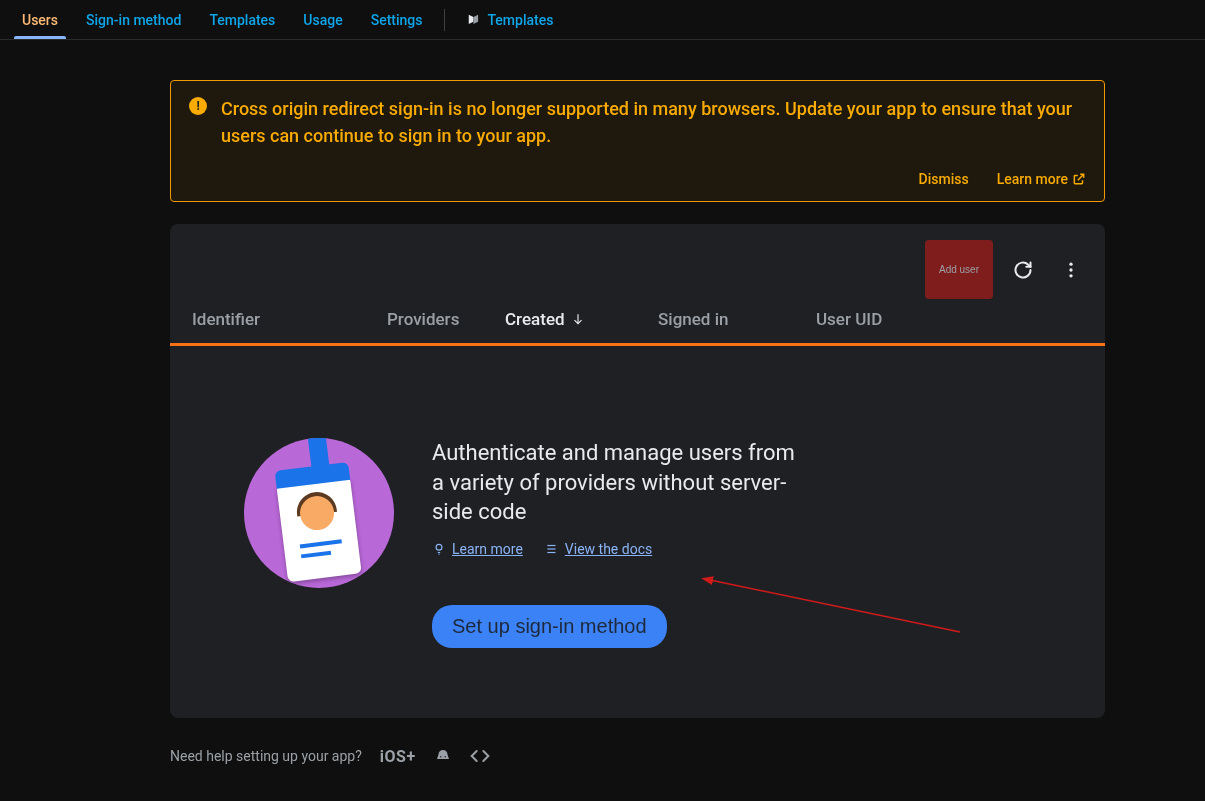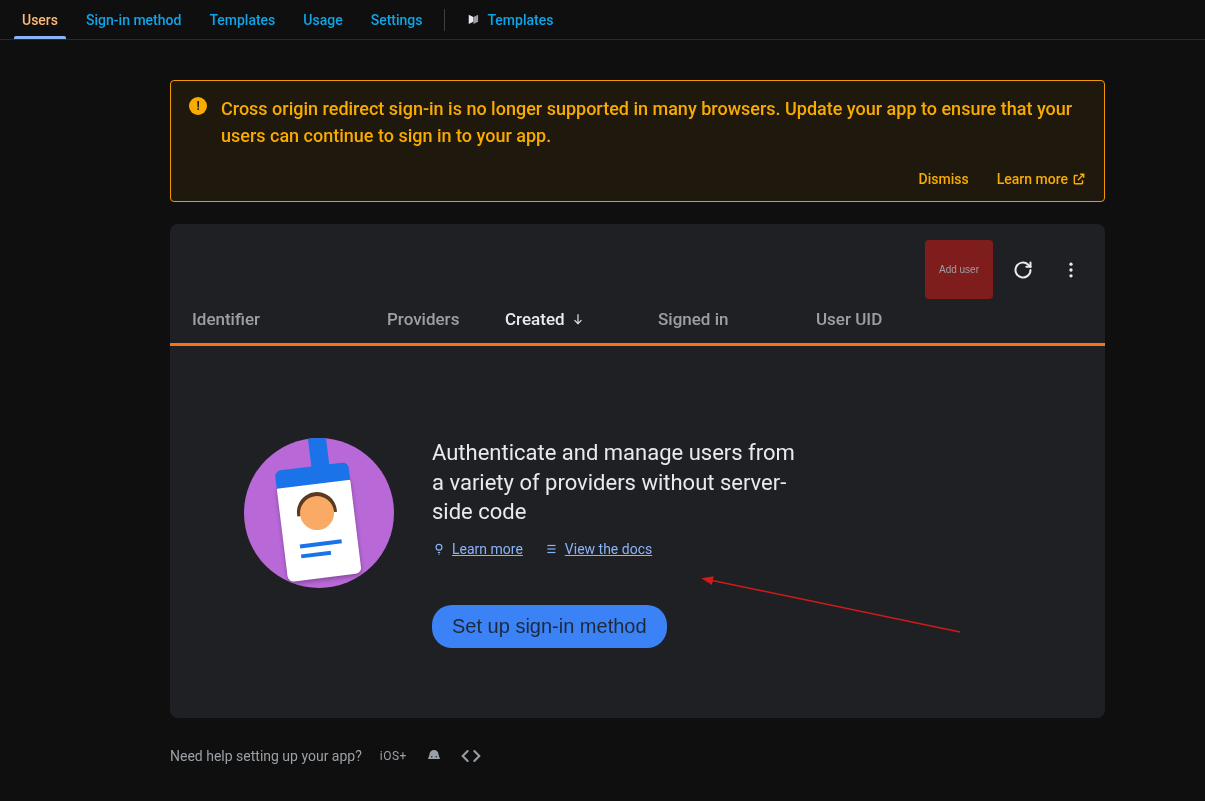--- a/index.html
+++ b/index.html
@@ -294,21 +294,21 @@
             <span>View the docs</span>
           </a>
         </div>
         <button class="cta"><span>Set up sign-in method</span></button>
       </div>
     </div>
   </div>
 
   <div class="footer">
     <span>Need help setting up your app?</span>
-    <span class="chip" style="font-weight:400; font-size:12px; letter-spacing:0.5px;">
+    <span class="chip" style="font-weight:700; font-size:16px; letter-spacing:0.5px;">
         <span>iOS+</span>
       </span>
     <span class="chip">
       <span>
         <svg width="18" height="18" viewBox="0 0 24 24" fill="#9aa0a6">
             <path d="M4 16h16l-2-6a6 6 0 0 0-12 0z"></path>
             <circle cx="9" cy="13" r="1" fill="#1f2023"></circle>
             <circle cx="15" cy="13" r="1" fill="#1f2023"></circle>
           </svg>
       </span>

